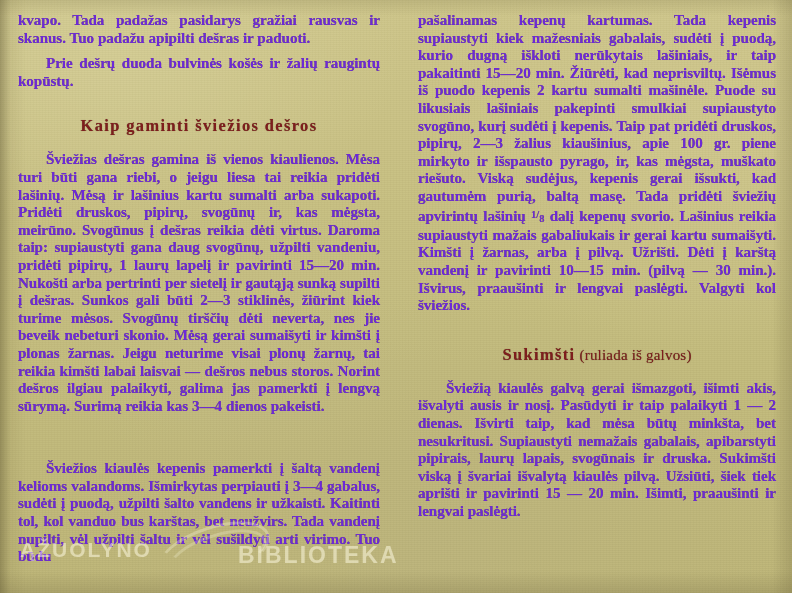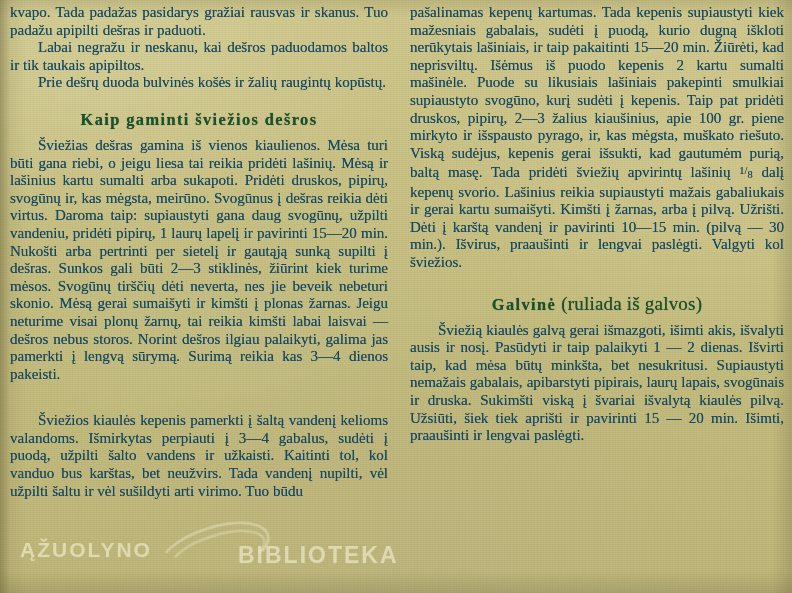--- a/index.html
+++ b/index.html
@@ -97,49 +97,49 @@
     z-index: 2;
   }
   .column {
     box-sizing: border-box;
     padding: 4px 8px 4px 10px;
   }
   #col-left  { width: 396px; }
   #col-right { width: 396px; padding-left: 14px; padding-right: 8px; }
 
   .body-para {
-    margin: 0;
+    margin: 8px;
     font-size: 15.1px;
     line-height: 17.6px;
-    font-weight: 400;
+    font-weight: 700;
     text-align: justify;
     text-align-last: left;
-    color: #0c4a6e;
+    color: #6d28d9;
     letter-spacing: -0.05px;
     word-spacing: 0.2px;
     text-shadow: 0 0 0.6px rgba(40,34,10,0.55);
     hyphens: manual;
   }
   .body-para.indent { text-indent: 28px; }
   .body-para.cont   { text-indent: 0; }
 
   .section-heading {
     margin: 0;
     font-size: 16.4px;
     line-height: 20px;
     font-weight: 700;
     text-align: center;
     letter-spacing: 1.4px;
-    color: #14532d;
+    color: #7f1d1d;
     text-shadow: 0 0 0.7px rgba(30,26,8,0.6);
   }
   .section-heading .sub {
     font-weight: 400;
     letter-spacing: 0.2px;
-    font-size: 19px;
+    font-size: 15px;
   }
 
   .gap-sm  { height: 7px; }
   .gap-lg  { height: 18px; }
   .gap-xl  { height: 22px; }
 
   .frac {
     font-size: 10.5px;
     vertical-align: 0.30em;
     letter-spacing: 0;
@@ -157,21 +157,20 @@
 
   <div id="paper-base"></div>
   <div id="paper-grain"></div>
 
   <div id="columns">
 
     <div class="column" id="col-left">
 
       <p class="body-para cont">kvapo. Tada padažas pasidarys gražiai rausvas ir skanus. Tuo padažu apipilti dešras ir paduoti.</p>
 
-      <p class="body-para indent">Labai negražu ir neskanu, kai dešros paduodamos baltos ir tik taukais apipiltos.</p>
 
       <p class="body-para indent">Prie dešrų duoda bulvinės košės ir žalių raugintų kopūstų.</p>
 
       <div class="gap-lg"></div>
 
       <h2 class="section-heading">Kaip gaminti šviežios dešros</h2>
 
       <div class="gap-sm"></div>
 
       <p class="body-para indent">Šviežias dešras gamina iš vienos kiaulienos. Mėsa turi būti gana riebi, o jeigu liesa tai reikia pridėti lašinių. Mėsą ir lašinius kartu sumalti arba sukapoti. Pridėti druskos, pipirų, svogūnų ir, kas mėgsta, meirūno. Svogūnus į dešras reikia dėti virtus. Daroma taip: supiaustyti gana daug svogūnų, užpilti vandeniu, pridėti pipirų, 1 laurų lapelį ir pavirinti 15—20 min. Nukošti arba pertrinti per sietelį ir gautąją sunką supilti į dešras. Sunkos gali būti 2—3 stiklinės, žiūrint kiek turime mėsos. Svogūnų tirščių dėti neverta, nes jie beveik nebeturi skonio. Mėsą gerai sumaišyti ir kimšti į plonas žarnas. Jeigu neturime visai plonų žarnų, tai reikia kimšti labai laisvai — dešros nebus storos. Norint dešros ilgiau palaikyti, galima jas pamerkti į lengvą sūrymą. Surimą reikia kas 3—4 dienos pakeisti.</p>
@@ -184,21 +183,21 @@
       <p class="body-para indent">Šviežios kiaulės kepenis pamerkti į šaltą vandenį kelioms valandoms. Išmirkytas perpiauti į 3—4 gabalus, sudėti į puodą, užpilti šalto vandens ir užkaisti. Kaitinti tol, kol vanduo bus karštas, bet neužvirs. Tada vandenį nupilti, vėl užpilti šaltu ir vėl sušildyti arti virimo. Tuo būdu</p>
     </div>
 
     <div class="column" id="col-right">
 
       <p class="body-para cont"><span>pašalinamas kepenų kartumas. Tada kepenis supiaustyti kiek mažesniais gabalais, sudėti į puodą, kurio dugną iškloti nerūkytais lašiniais, ir taip pakaitinti 15—20 min. Žiūrėti, kad neprisviltų. Išėmus iš puodo kepenis 2 kartu sumalti mašinėle. Puode su likusiais lašiniais pakepinti smulkiai supiaustyto svogūno, kurį sudėti į kepenis. Taip pat pridėti druskos, pipirų, 2—3 žalius kiaušinius, apie 100 gr. piene mirkyto ir išspausto pyrago, ir, kas mėgsta, muškato riešuto. Viską sudėjus, kepenis gerai išsukti, kad gautumėm purią, baltą masę. Tada pridėti šviežių apvirintų lašinių </span><span class="frac">1</span><span class="frac">/</span><span class="frac-d">8</span><span> dalį kepenų svorio. Lašinius reikia supiaustyti mažais gabaliukais ir gerai kartu sumaišyti. Kimšti į žarnas, arba į pilvą. Užrišti. Dėti į karštą vandenį ir pavirinti 10—15 min. (pilvą — 30 min.). Išvirus, praaušinti ir lengvai paslėgti. Valgyti kol šviežios.</span></p>
 
 
       <div class="gap-xl"></div>
 
-      <h2 class="section-heading"><span>Galvinė</span><span class="sub"> </span><span class="sub">(ruliada iš galvos)</span></h2>
+      <h2 class="section-heading"><span>Sukimšti</span><span class="sub"> </span><span class="sub">(ruliada iš galvos)</span></h2>
 
       <div class="gap-sm"></div>
 
       <p class="body-para indent">Šviežią kiaulės galvą gerai išmazgoti, išimti akis, išvalyti ausis ir nosį. Pasūdyti ir taip palaikyti 1 — 2 dienas. Išvirti taip, kad mėsa būtų minkšta, bet nesukritusi. Supiaustyti nemažais gabalais, apibarstyti pipirais, laurų lapais, svogūnais ir druska. Sukimšti viską į švariai išvalytą kiaulės pilvą. Užsiūti, šiek tiek aprišti ir pavirinti 15 — 20 min. Išimti, praaušinti ir lengvai paslėgti.</p>
 
       <div class="gap-sm"></div>
 
     </div>
   </div>
 

